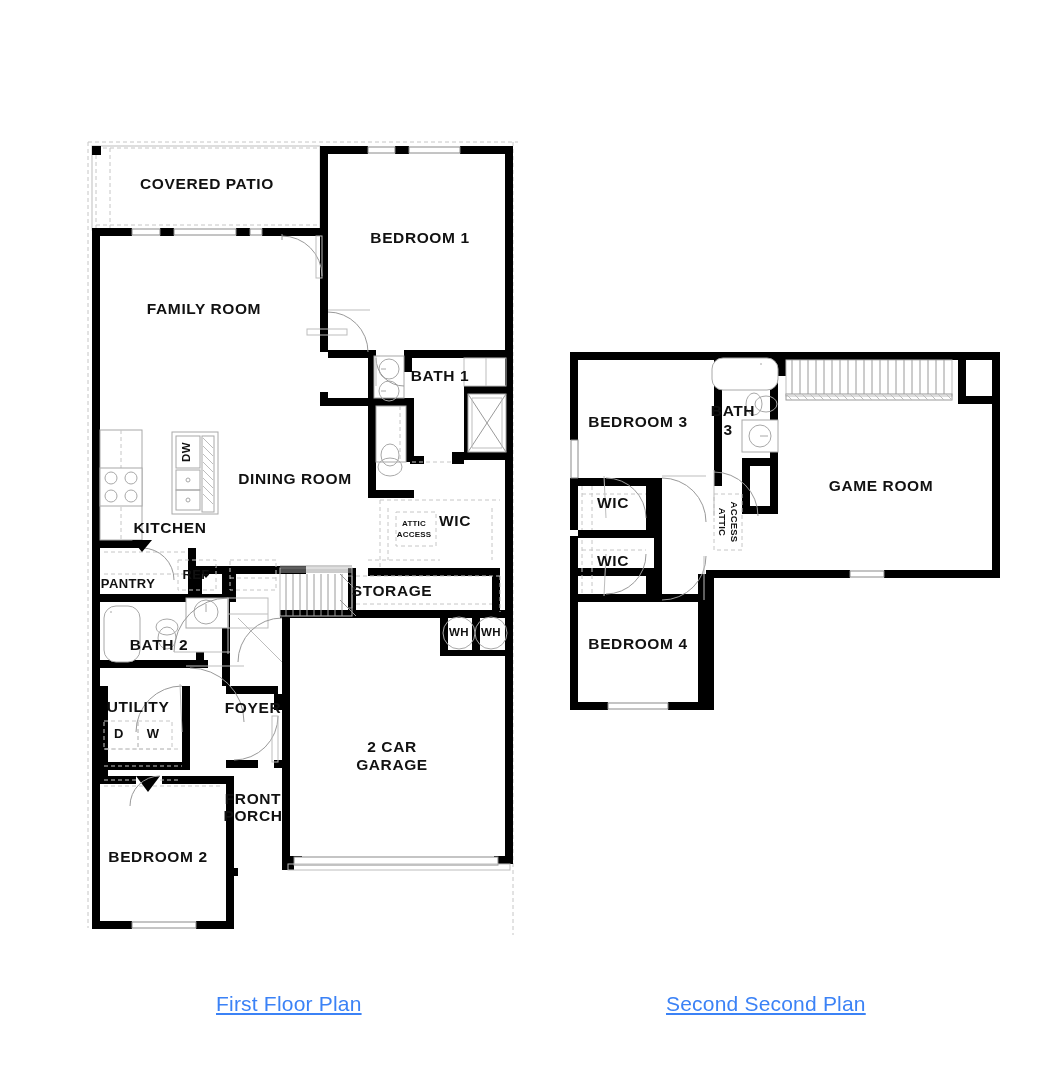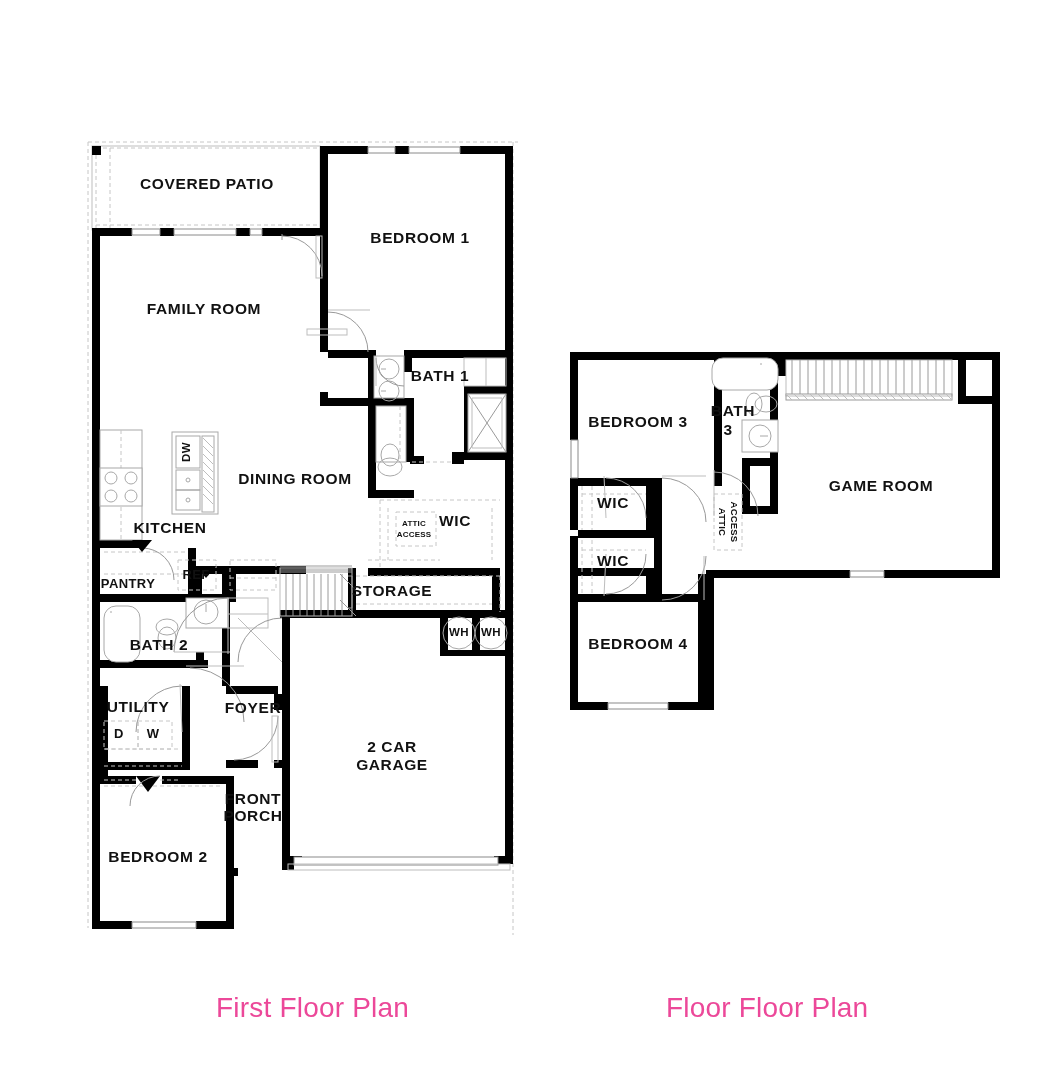--- a/index.html
+++ b/index.html
@@ -22,24 +22,25 @@
   }
   svg.plan {
     position: absolute;
     left: 0; top: 0;
     width: 1050px;
     height: 1070px;
   }
   .caption {
     position: absolute;
     font-family: "Liberation Sans", sans-serif;
-    font-size: 28px;
-    color: #ec4899;
+    font-size: 21px;
+    color: #3b82f6;
     letter-spacing: 0.2px;
     white-space: nowrap;
+    text-decoration: underline;
   }
   #cap-first { left: 216px; top: 992px; }
   #cap-second { left: 666px; top: 992px; }
 
   
   .rlabel {
     font-family: "Liberation Sans", sans-serif;
     font-weight: bold;
     fill: #111111;
     text-anchor: middle;
@@ -459,15 +460,15 @@
           <text class="rlabel sz9" x="722" y="522" transform="rotate(90 722 522)">ATTIC</text>
           <text class="rlabel sz9" x="734" y="522" transform="rotate(90 734 522)">ACCESS</text>
           <text class="rlabel sz16" x="638" y="645">BEDROOM 4</text>
         </g>
       </g>
 
     </g>
   </svg>
 
   <div class="caption" id="cap-first">First Floor Plan</div>
-  <div class="caption" id="cap-second">Floor Floor Plan</div>
+  <div class="caption" id="cap-second">Second Second Plan</div>
 
 </div>
 
 </body></html>

